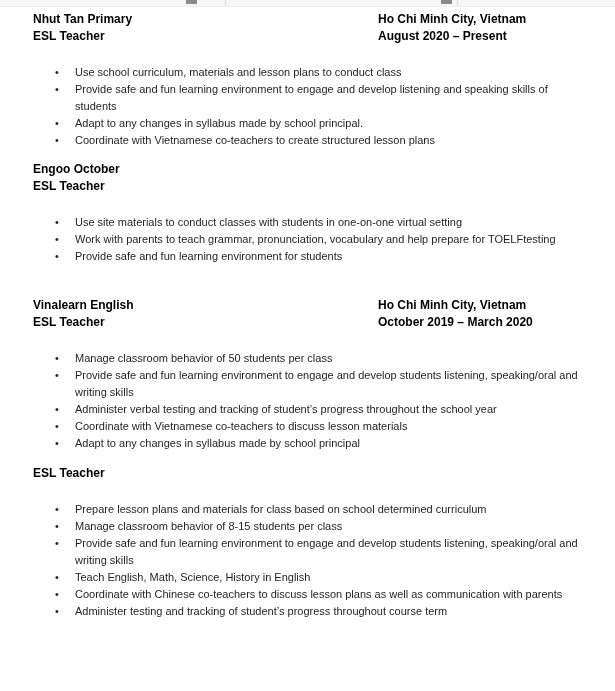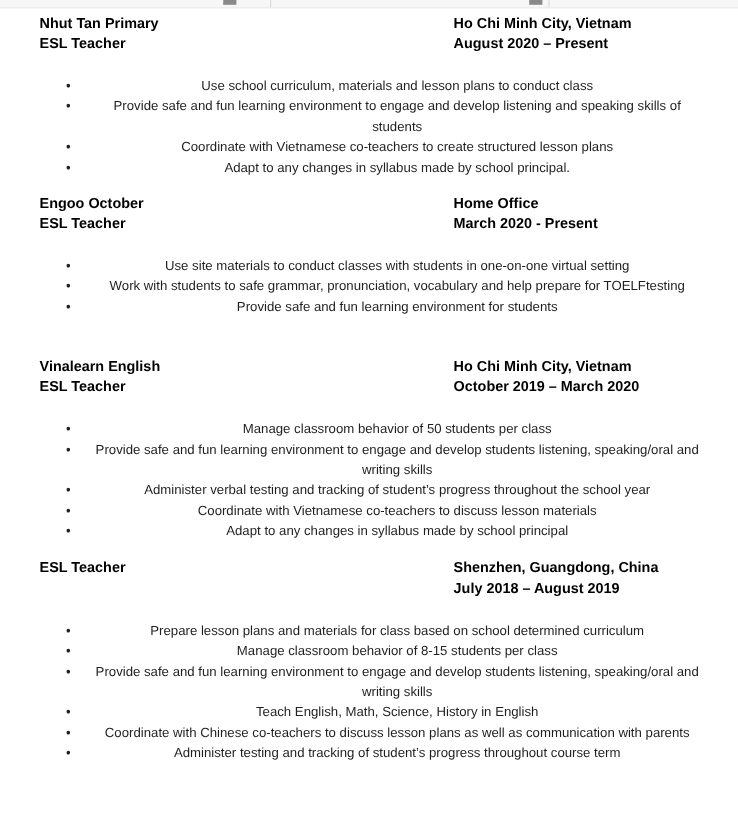--- a/index.html
+++ b/index.html
@@ -62,21 +62,20 @@
     display: flex;
     flex-direction: column;
   }
   .bullets {
     margin: 19px 0 0 0;
     padding: 0;
     list-style: none;
     font-size: 11px;
     line-height: 17px;
     color: #1f1f1f;
-    text-align: center;
   }
   .bullets li {
     position: relative;
     margin-left: 22px;
     padding-left: 20px;
   }
   .bullets li::before {
     content: "\2022";
     position: absolute;
     left: 0;
@@ -102,39 +101,35 @@
         <span>ESL Teacher</span>
       </div>
       <div class="hdr-right">
         <span>Ho Chi Minh City, Vietnam</span>
         <span>August 2020 – Present</span>
       </div>
     </div>
     <ul class="bullets">
         <li>Use school curriculum, materials and lesson plans to conduct class</li>
         <li>Provide safe and fun learning environment to engage and develop listening and speaking skills of students</li>
+        <li>Adapt to any changes in syllabus made by school principal.</li>
         <li>Coordinate with Vietnamese co-teachers to create structured lesson plans</li>
-        <li>Adapt to any changes in syllabus made by school principal.</li>
       </ul>
   </div>
 
   <div class="entry">
     <div class="entry-header">
       <div class="hdr-left">
         <span>Engoo October</span>
         <span>ESL Teacher</span>
       </div>
-      <div class="hdr-right">
-        <span>Home Office</span>
-        <span>March 2020 - Present</span>
-      </div>
     </div>
     <ul class="bullets">
         <li>Use site materials to conduct classes with students in one-on-one virtual setting</li>
-        <li>Work with students to safe grammar, pronunciation, vocabulary and help prepare for TOELFtesting</li>
+        <li>Work with parents to teach grammar, pronunciation, vocabulary and help prepare for TOELFtesting</li>
         <li>Provide safe and fun learning environment for students</li>
       </ul>
   </div>
 
   <div class="entry">
     <div class="entry-header">
       <div class="hdr-left">
         <span>Vinalearn English</span>
         <span>ESL Teacher</span>
       </div>
@@ -150,24 +145,20 @@
         <li>Coordinate with Vietnamese co-teachers to discuss lesson materials</li>
         <li>Adapt to any changes in syllabus made by school principal</li>
       </ul>
   </div>
 
   <div class="entry">
     <div class="entry-header">
       <div class="hdr-left">
         <span>ESL Teacher</span>
       </div>
-      <div class="hdr-right">
-        <span>Shenzhen, Guangdong, China</span>
-        <span>July 2018 – August 2019</span>
-      </div>
     </div>
     <ul class="bullets">
         <li>Prepare lesson plans and materials for class based on school determined curriculum</li>
         <li>Manage classroom behavior of 8-15 students per class</li>
         <li>Provide safe and fun learning environment to engage and develop students listening, speaking/oral and writing skills</li>
         <li>Teach English, Math, Science, History in English</li>
         <li>Coordinate with Chinese co-teachers to discuss lesson plans as well as communication with parents</li>
         <li>Administer testing and tracking of student’s progress throughout course term</li>
       </ul>
   </div>

